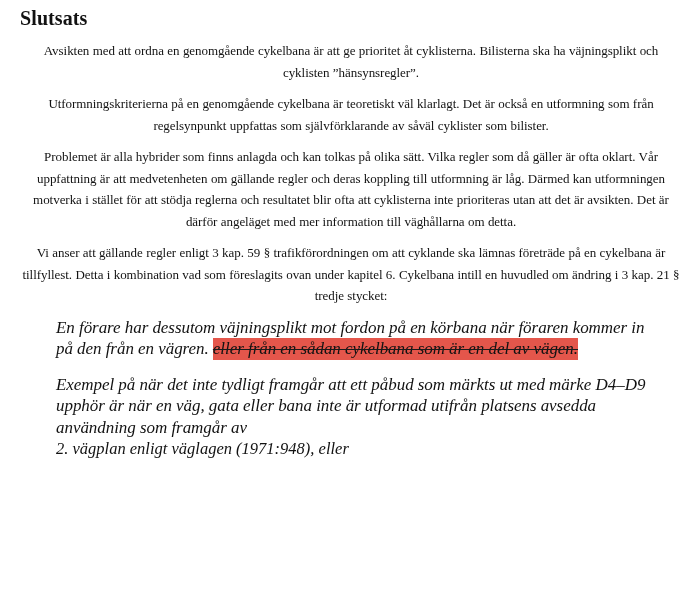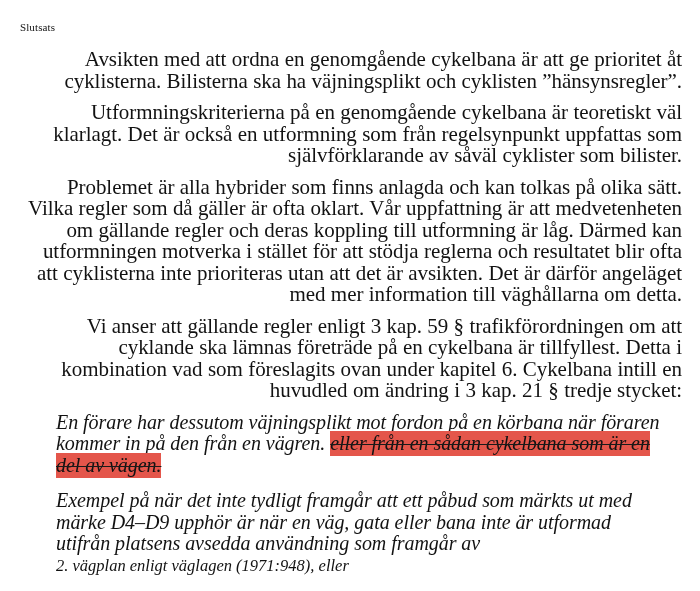--- a/index.html
+++ b/index.html
@@ -16,39 +16,39 @@
     -webkit-font-smoothing: antialiased;
   }
   #page {
     position: relative;
     width: 700px;
     height: 591px;
     box-sizing: border-box;
     padding: 8px 18px 0 20px;
   }
   h1.heading {
-    font-size: 11px;
-    font-weight: normal;
+    font-size: 20px;
+    font-weight: bold;
     line-height: 21px;
-    margin: 9px 0 11px 0;
+    margin: 0 0 11px 0;
     letter-spacing: 0.1px;
   }
   p.para {
-    font-size: 21px;
+    font-size: 13px;
     line-height: 21.5px;
     margin: 0 0 10px 0;
-    text-align: right;
+    text-align: center;
     letter-spacing: -0.05px;
     word-spacing: 0.2px;
   }
   p.para:last-child { margin-bottom: 0; }
 
   .quote {
     font-style: italic;
-    font-size: 20px;
+    font-size: 17px;
     line-height: 21.5px;
     margin: 0 0 10px 0;
     padding-left: 36px;
     padding-right: 20px;
     letter-spacing: -0.05px;
   }
   .quote-list {
     font-style: italic;
     font-size: 16.5px;
     line-height: 21.5px;

